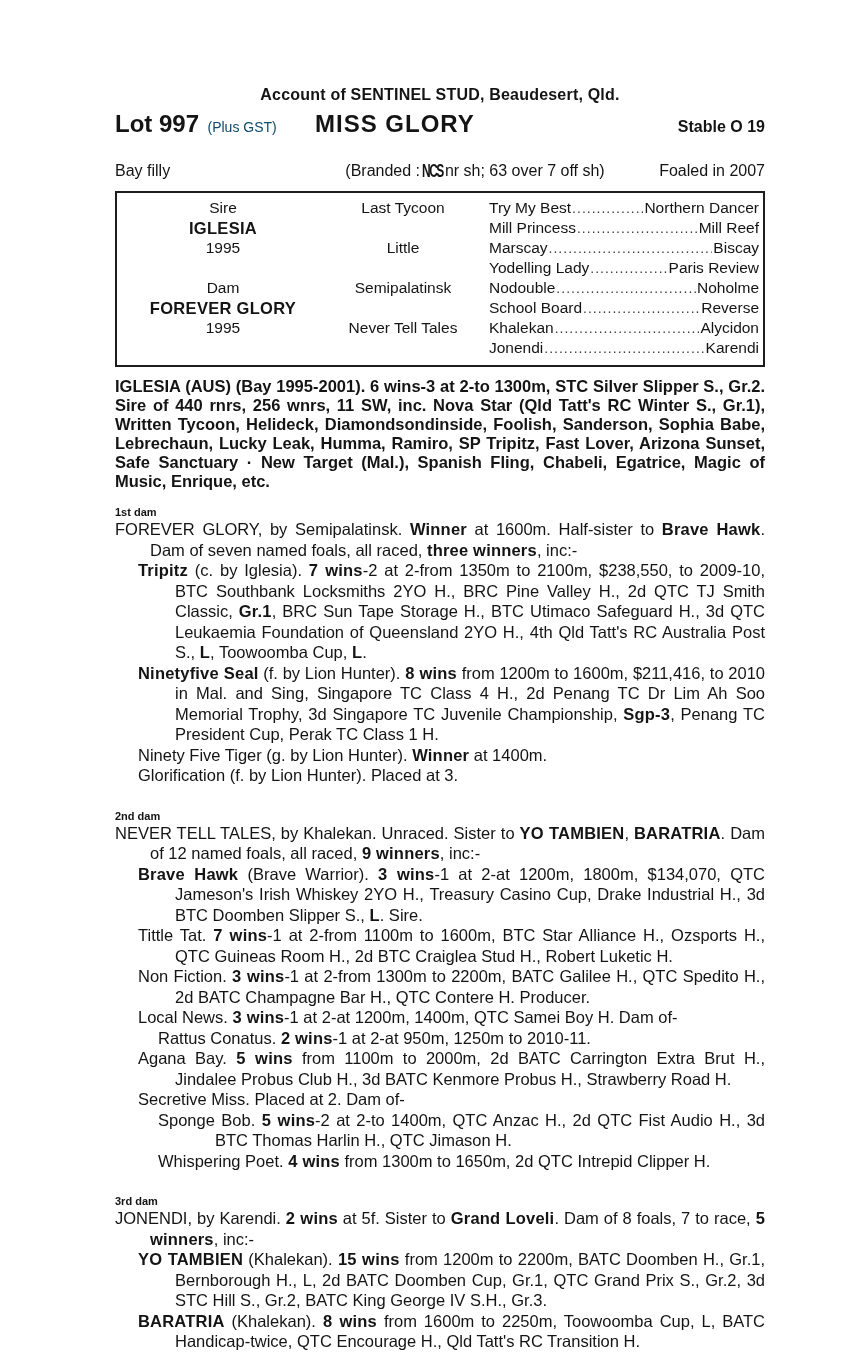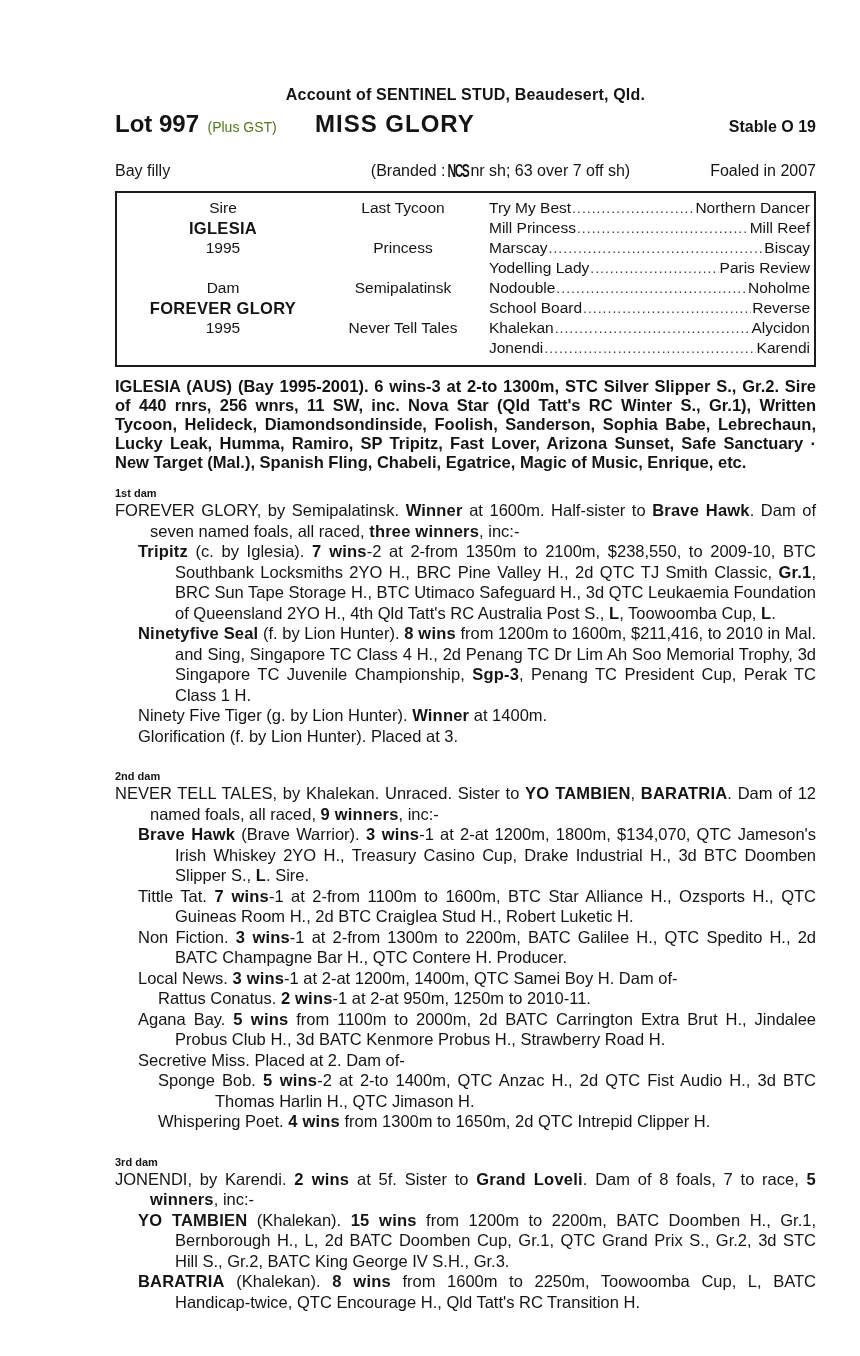--- a/index.html
+++ b/index.html
@@ -1,27 +1,27 @@
 <!DOCTYPE html>
 <html><head>
 <meta charset="utf-8">
 <style>
   html,body{margin:0;padding:0;background:#ffffff;}
   .page{
     width:860px;height:1356px;box-sizing:border-box;position:relative;
     background:#ffffff;color:#141414;
     font-family:"Liberation Sans","DejaVu Sans",sans-serif;
-    padding:86px 44px 0 115px;overflow:hidden;
+    padding:86px 95px 0 115px;overflow:hidden;
   }
   
   .account{text-align:center;font-weight:bold;font-size:16px;letter-spacing:0.2px;}
   .lot-row{display:flex;align-items:baseline;margin-top:6px;}
   .lot-left{width:200px;white-space:nowrap;}
   .lot-num{font-size:24px;font-weight:bold;}
-  .gst{font-size:14px;color:#4d7c0f;margin-left:4px;}
+  .gst{font-size:14px;color:#0c4a6e;margin-left:4px;}
   .horse-name{flex:1;font-size:24px;font-weight:bold;letter-spacing:1px;}
   .stable{width:130px;text-align:right;font-weight:bold;font-size:16px;white-space:nowrap;}
   .desc-row{display:flex;align-items:baseline;margin-top:24px;font-size:16px;}
   .desc-left{width:200px;}
   .desc-mid{flex:1;text-align:center;white-space:nowrap;}
   .brand-glyph{display:inline-block;transform:scaleY(1.55) translateY(-1px);font-size:12px;letter-spacing:-1.5px;font-weight:bold;margin:0 2px;}
   .desc-right{width:130px;text-align:right;white-space:nowrap;}
   
   .ped-box{margin-top:11px;border:2px solid #1d1d1d;padding:5px 4px 7px 12px;text-align:center;}
   .ped-row{display:flex;height:20px;line-height:20px;font-size:15.5px;}
@@ -80,21 +80,21 @@
       <div class="pc1 b">IGLESIA</div>
       <div class="pc2"></div>
       <div class="pc3">
           <span class="gs">Mill Princess</span>
           <span class="leader"></span>
           <span class="ggs">Mill Reef</span>
         </div>
     </div>
     <div class="ped-row">
       <div class="pc1">1995</div>
-      <div class="pc2">Princess</div>
+      <div class="pc2">Little</div>
       <div class="pc3">
           <span class="gs">Marscay</span>
           <span class="leader"></span>
           <span class="ggs">Biscay</span>
         </div>
     </div>
     <div class="ped-row">
       <div class="pc1"></div>
       <div class="pc2"></div>
       <div class="pc3">

